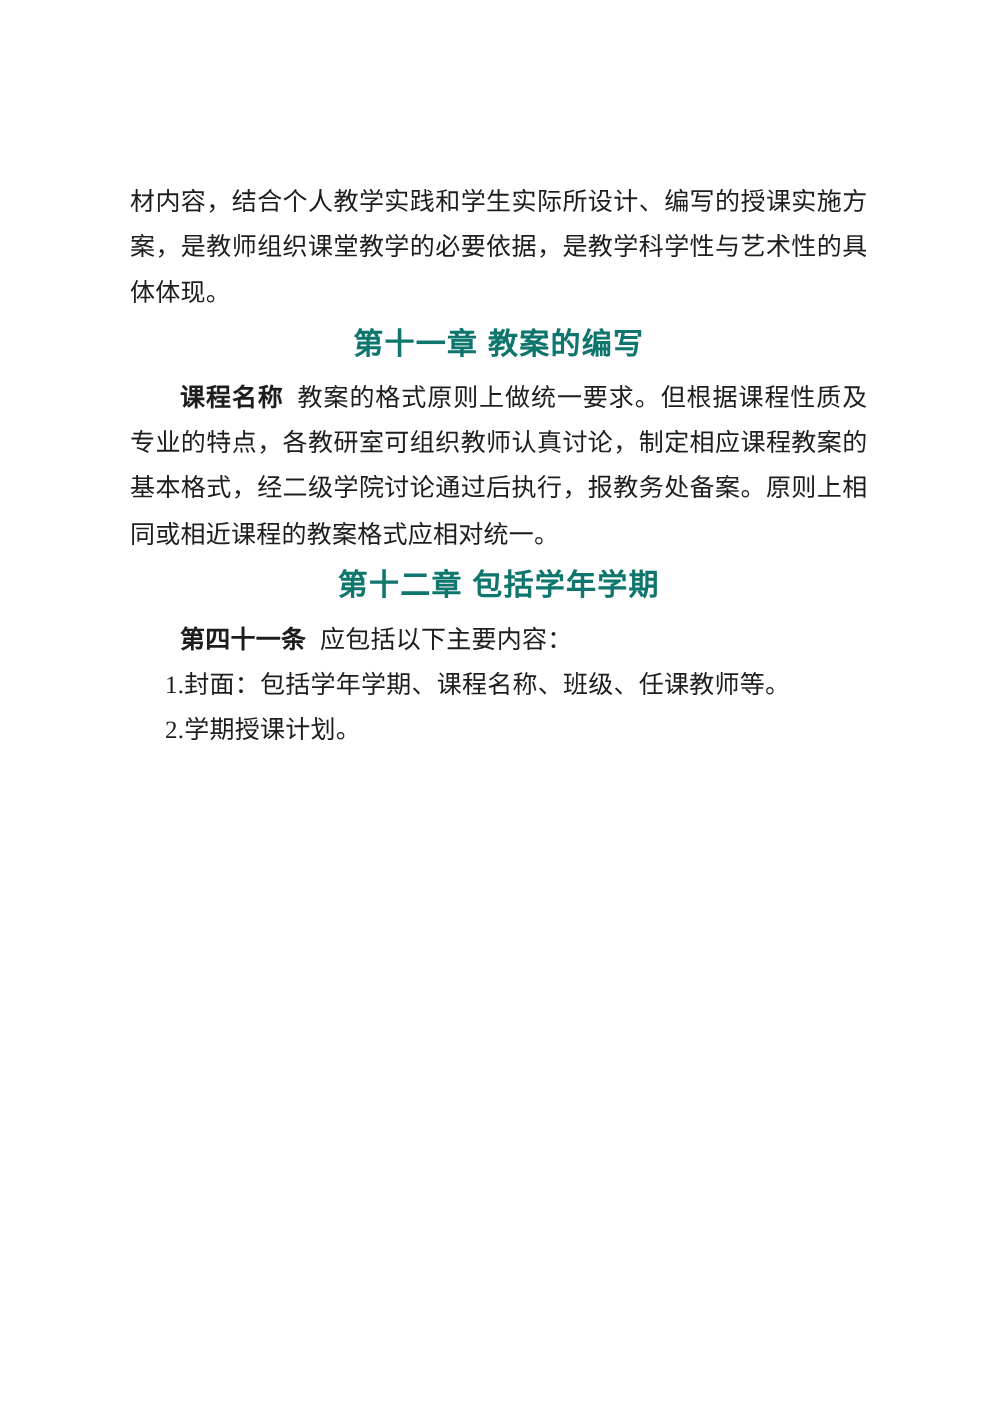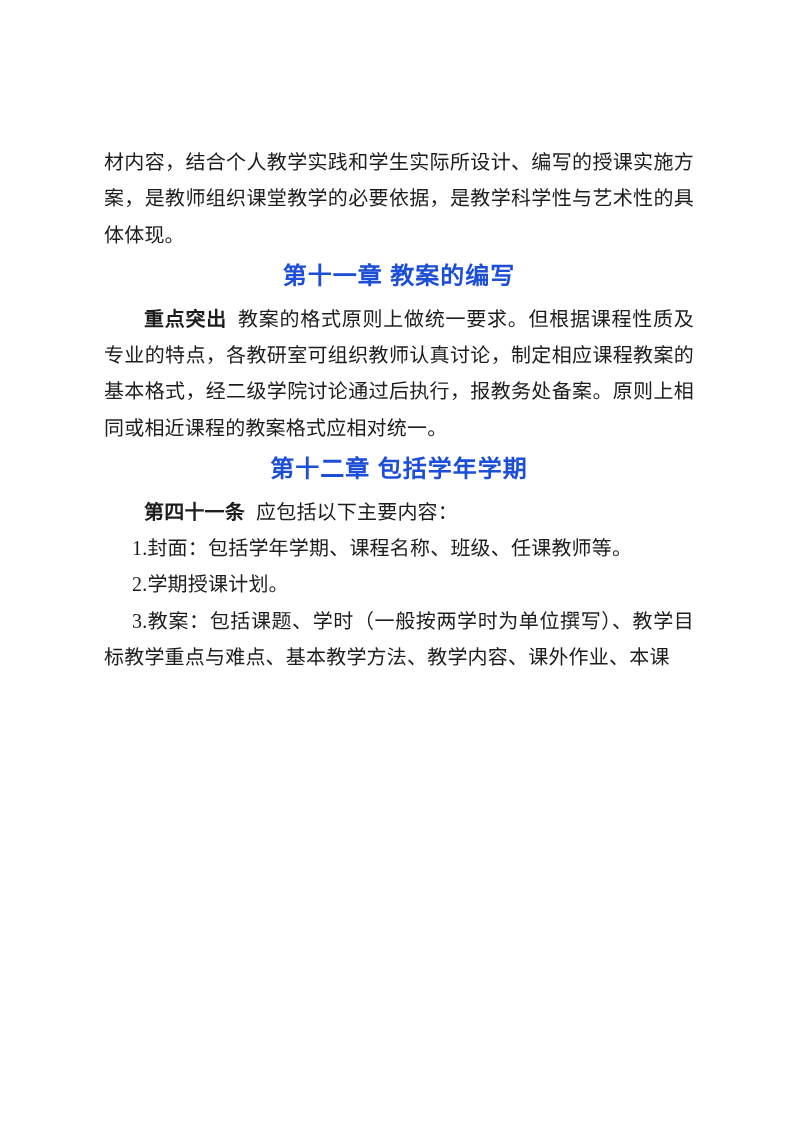--- a/index.html
+++ b/index.html
@@ -37,49 +37,48 @@
     text-indent: 28px;
   }
   .lead {
     font-weight: bold;
     margin-right: 0.55em;
   }
   h2.chapter {
     font-family: "Liberation Sans", "DejaVu Sans", sans-serif;
     font-size: 24px;
     font-weight: bold;
-    color: #1d4ed8;
+    color: #0f766e;
     text-align: center;
     text-indent: 0;
     margin: 5px 0 6px 0;
     line-height: 36.4px;
     letter-spacing: 1px;
   }
 </style>
 </head>
 <body>
 
 <div class="page">
   <div class="content">
 
     <p class="para-flush">材内容，结合个人教学实践和学生实际所设计、编写的授课实施方案，是教师组织课堂教学的必要依据，是教学科学性与艺术性的具体体现。</p>
 
     <h2 class="chapter">第十一章 教案的编写</h2>
 
 
     <p class="para-indent">
-      <span class="lead">重点突出</span><span>教案的格式原则上做统一要求。但根据课程性质及专业的特点，各教研室可组织教师认真讨论，制定相应课程教案的基本格式，经二级学院讨论通过后执行，报教务处备案。原则上相同或相近课程的教案格式应相对统一。</span>
+      <span class="lead">课程名称</span><span>教案的格式原则上做统一要求。但根据课程性质及专业的特点，各教研室可组织教师认真讨论，制定相应课程教案的基本格式，经二级学院讨论通过后执行，报教务处备案。原则上相同或相近课程的教案格式应相对统一。</span>
     </p>
 
     <h2 class="chapter">第十二章 包括学年学期</h2>
 
     <p class="para-indent">
       <span class="lead">第四十一条</span><span>应包括以下主要内容：</span>
     </p>
 
     <p class="list-item">1.封面：包括学年学期、课程名称、班级、任课教师等。</p>
 
     <p class="list-item">2.学期授课计划。</p>
 
-    <p class="list-item">3.教案：包括课题、学时（一般按两学时为单位撰写）、教学目标教学重点与难点、基本教学方法、教学内容、课外作业、本课</p>
 
   </div>
 </div>
 
 </body></html>

